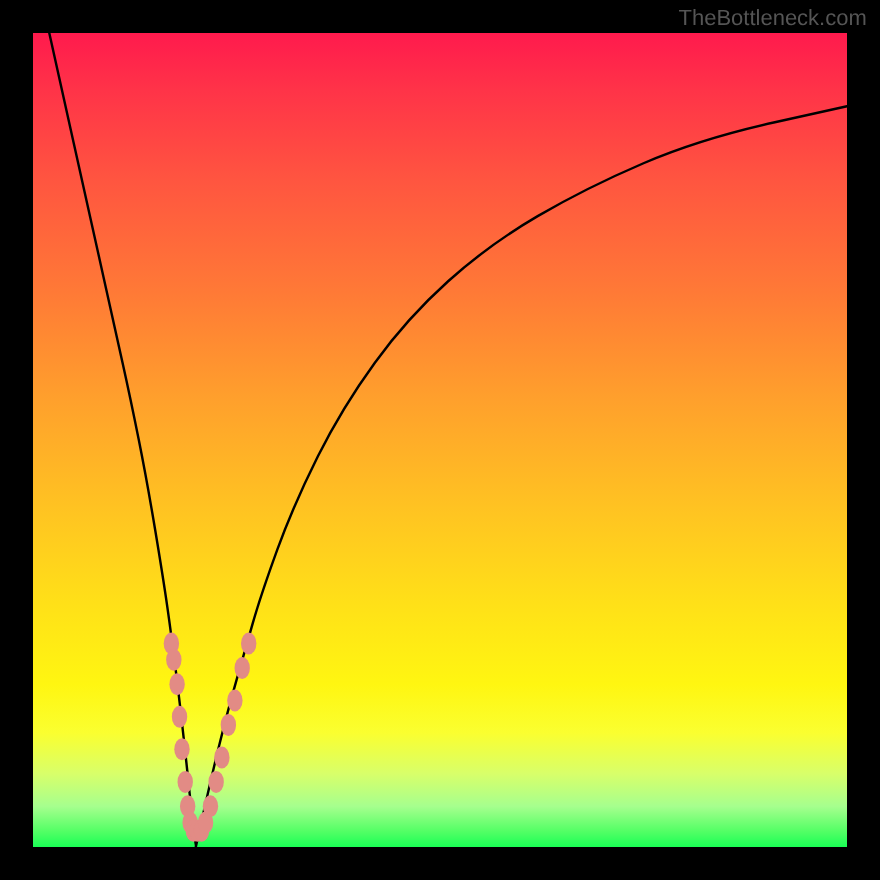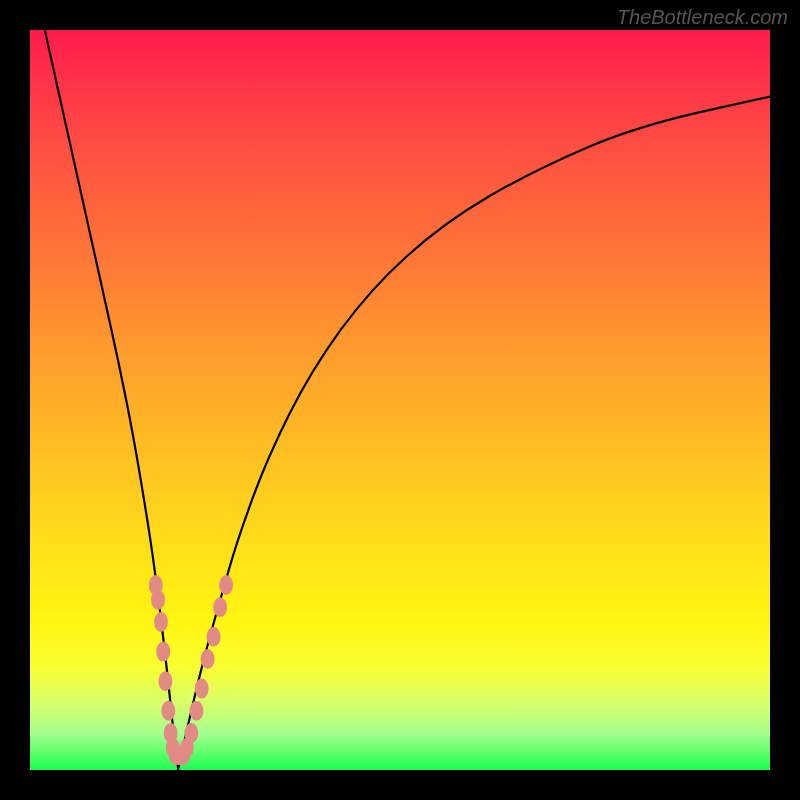--- a/index.html
+++ b/index.html
@@ -43,21 +43,20 @@
   }
   .watermark {
     position: absolute;
     top: 6px;
     right: 12px;
     color: #555;
     font-size: 20px;
     font-weight: 500;
     white-space: nowrap;
     z-index: 5;
-    font-style: italic;
   }
   svg.overlay {
     position: absolute;
     left: 0;
     top: 0;
     width: 740px;
     height: 740px;
     overflow: visible;
   }
 </style>

